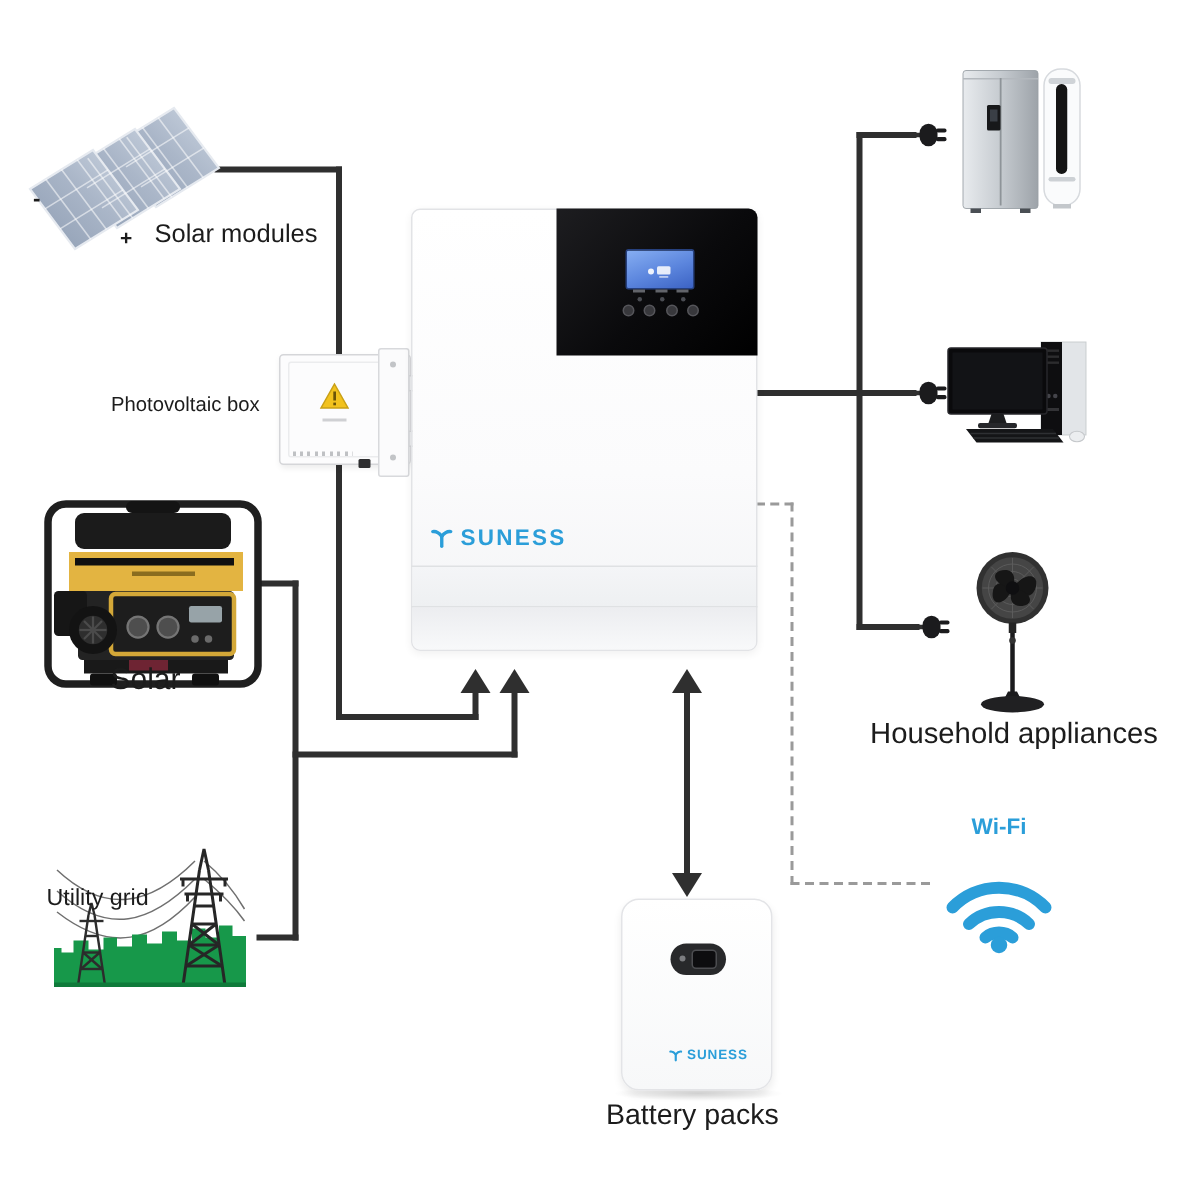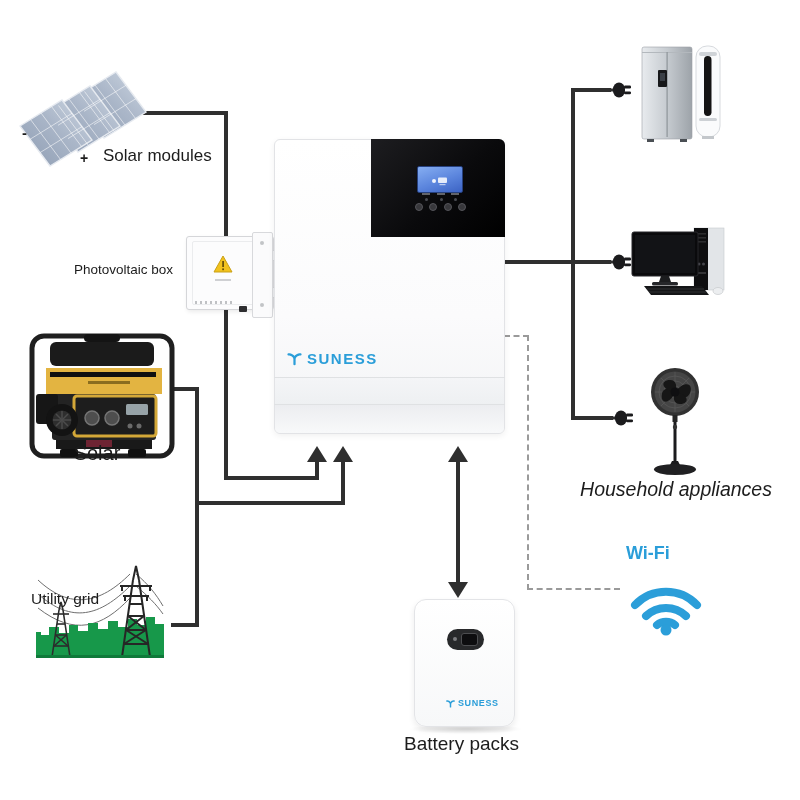--- a/index.html
+++ b/index.html
@@ -21,21 +21,21 @@
   .arrow-down{position:absolute;width:0;height:0;border-left:10px solid transparent;border-right:10px solid transparent;border-top:16px solid var(--wire);}
   .dash-h{position:absolute;border-top:2px dashed var(--dash_gray);}
   .dash-v{position:absolute;border-left:2px dashed var(--dash_gray);}
   .label{position:absolute;color:#1c1c1c;white-space:nowrap;}
   .lbl-solar{font-size:17px;}
   .lbl-pv{font-size:13.5px;}
   .lbl-dynamo{font-size:20px;width:100px;text-align:center;}
   .lbl-utility{font-size:15.5px;text-align:center;}
   .lbl-household{font-size:19.5px;width:220px;text-align:center;}
   .lbl-battery{font-size:19px;width:130px;text-align:left;}
-  .lbl-wifi{font-size:18px;font-weight:bold;color:var(--brand_blue);width:80px;}
+  .lbl-wifi{font-size:15px;font-weight:bold;color:var(--brand_blue);width:80px;text-align:center;}
   .terminal{font-size:15px;font-weight:bold;}
   
   .inv-body{position:absolute;left:274px;top:139px;width:231px;height:295px;background:linear-gradient(180deg,#ffffff 0%,#fbfbfc 60%,#f2f3f5 100%);border:1px solid #e2e3e6;border-radius:6px;box-shadow:0 2px 6px rgba(0,0,0,0.06);box-sizing:border-box;}
   .inv-panel{position:absolute;left:371px;top:139px;width:134px;height:98px;background:linear-gradient(135deg,#1d1d20 0%,#0a0a0c 55%,#000 100%);border-top-right-radius:6px;}
   .inv-lcd{position:absolute;left:417px;top:166px;width:44px;height:25px;background:linear-gradient(160deg,#86aef2 0%,#5b85dd 55%,#3c63c4 100%);border:1px solid #26407e;border-radius:2px;display:flex;align-items:center;justify-content:center;}
   .inv-dash{position:absolute;width:8px;height:2px;background:#62646a;}
   .inv-led{position:absolute;width:3px;height:3px;border-radius:50%;background:#4a4c52;}
   .inv-btn{position:absolute;width:8px;height:8px;border-radius:50%;background:#38383c;border:1px solid #55555a;box-sizing:border-box;}
   .inv-seam{position:absolute;left:274px;width:231px;height:1px;background:#dfe1e3;}
   .inv-strip1{position:absolute;left:275px;top:378px;width:229px;height:26px;background:linear-gradient(180deg,#f4f5f7,#eef0f2);}
@@ -345,21 +345,21 @@
       <path d="M27,26 C22,39 12,38 14,28 C15,21 23,22 27,26 Z"></path>
       <path d="M27,26 C13,24 12,14 22,14 C29,14 29,21 27,26 Z"></path>
     </g>
     <circle cx="27" cy="26" r="4.5" fill="#0f0f11"></circle>
     <rect x="24.5" y="49" width="5" height="7" fill="#242424"></rect>
     <rect x="25.5" y="56" width="3" height="40" fill="#1b1b1d"></rect>
     <circle cx="27" cy="61" r="2.2" fill="#333"></circle>
     <polygon points="24,95 30,95 33,101 21,101" fill="#1b1b1d"></polygon>
     <ellipse cx="27" cy="103.5" rx="21" ry="5.5" fill="#202022"></ellipse>
   </svg>
-  <div class="label lbl-household" style="left:566px;top:478px;font-style:italic;">Household appliances</div>
+  <div class="label lbl-household" style="left:566px;top:478px;">Household appliances</div>
 
   <div class="label lbl-wifi" style="left:626px;top:543px;">Wi-Fi</div>
   <svg class="abs" style="left:628px;top:574px;" width="76" height="62" viewBox="0 0 76 62">
     <g stroke="var(--brand_blue)" stroke-width="8" fill="none" stroke-linecap="round">
       <path d="M7,31 A43,43 0 0 1 69,31"></path>
       <path d="M18,42 A29,29 0 0 1 58,42"></path>
       <path d="M29,51 A14,14 0 0 1 47,51"></path>
     </g>
     <circle cx="38" cy="56" r="5.5" fill="var(--brand_blue)"></circle>
   </svg>

